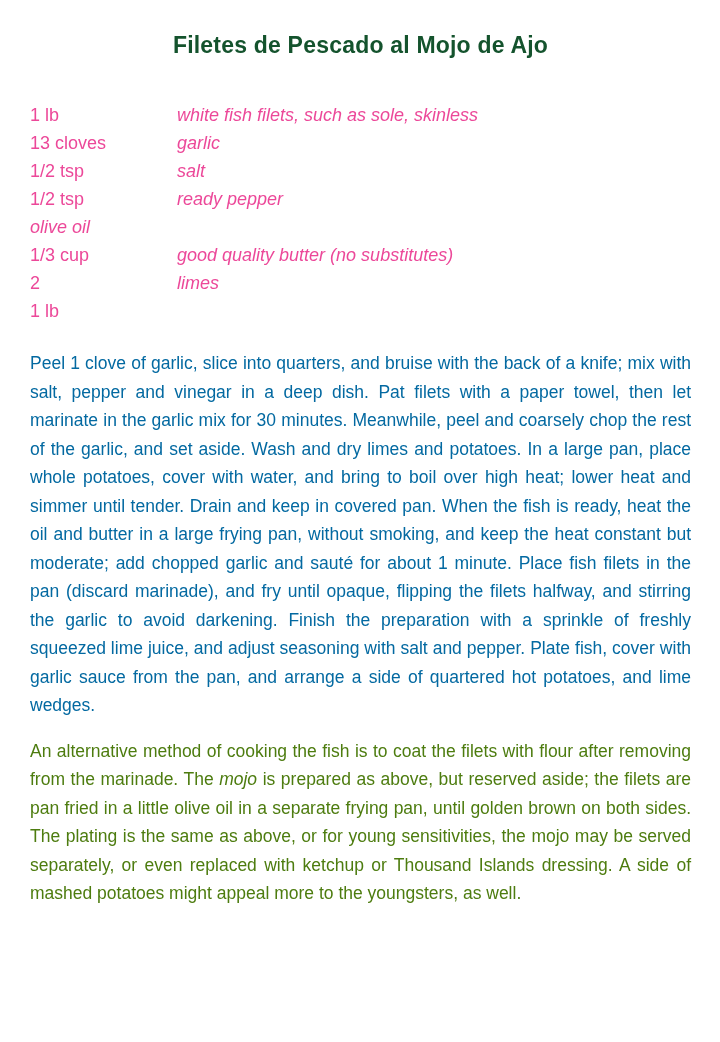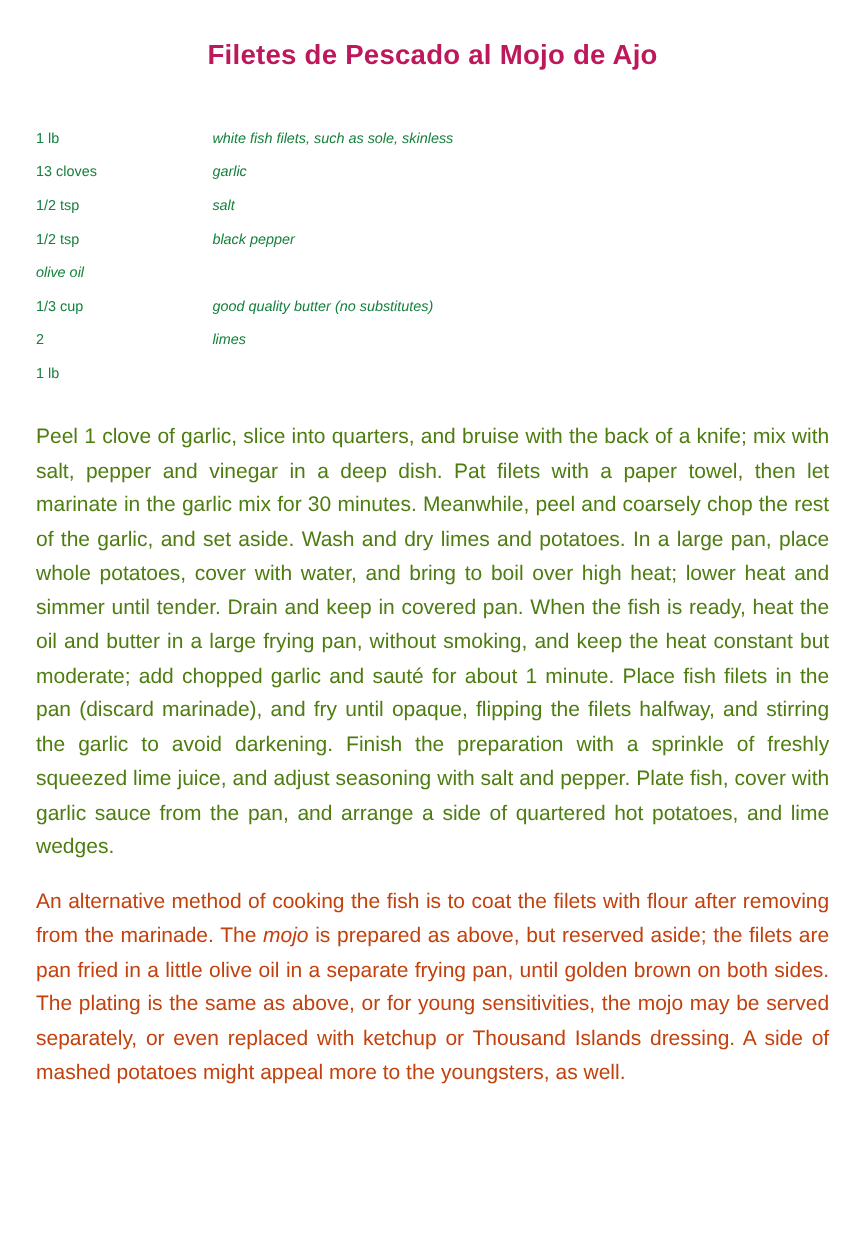--- a/index.html
+++ b/index.html
@@ -15,49 +15,49 @@
   }
   .doc {
     padding: 24px 29px 0 30px;
     box-sizing: border-box;
   }
   h1.recipe-title {
     margin: 8px 0 0 0;
     text-align: center;
     font-size: 23px;
     font-weight: 700;
-    color: #be185d;
+    color: #14532d;
     letter-spacing: 0.2px;
   }
   .ingredients {
     margin-top: 42px;
-    font-size: 12px;
-    color: #15803d;
+    font-size: 18px;
+    color: #ec4899;
   }
   .ing-row {
     display: flex;
     line-height: 28px;
   }
   .ing-qty {
     flex: 0 0 147px;
     width: 147px;
   }
   .ing-name {
     flex: 1 1 auto;
     font-style: italic;
   }
   p.para {
     font-size: 17.5px;
     line-height: 28.5px;
     text-align: justify;
     margin: 24px 0 0 0;
-    color: #4d7c0f;
+    color: #0369a1;
   }
   p.para.secondary {
-    color: #c2410c;
+    color: #4d7c0f;
     margin-top: 17px;
   }
   p.para em {
     font-style: italic;
     font-weight: inherit;
   }
 </style>
 </head>
 <body>
 
@@ -73,21 +73,21 @@
     <div class="ing-row">
       <span class="ing-qty">13 cloves</span>
       <span class="ing-name">garlic</span>
     </div>
     <div class="ing-row">
       <span class="ing-qty">1/2 tsp</span>
       <span class="ing-name">salt</span>
     </div>
     <div class="ing-row">
       <span class="ing-qty">1/2 tsp</span>
-      <span class="ing-name">black pepper</span>
+      <span class="ing-name">ready pepper</span>
     </div>
     <div class="ing-row">
       <span class="ing-name">olive oil</span>
     </div>
     <div class="ing-row">
       <span class="ing-qty">1/3 cup</span>
       <span class="ing-name">good quality butter (no substitutes)</span>
     </div>
     <div class="ing-row">
       <span class="ing-qty">2</span>

